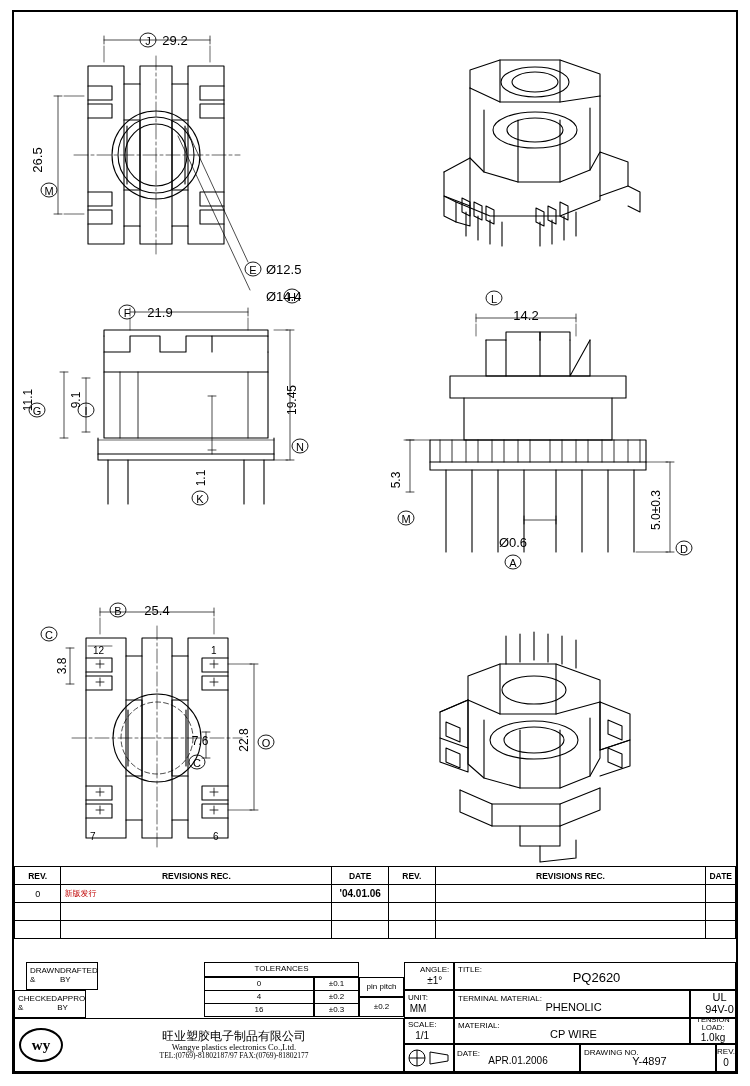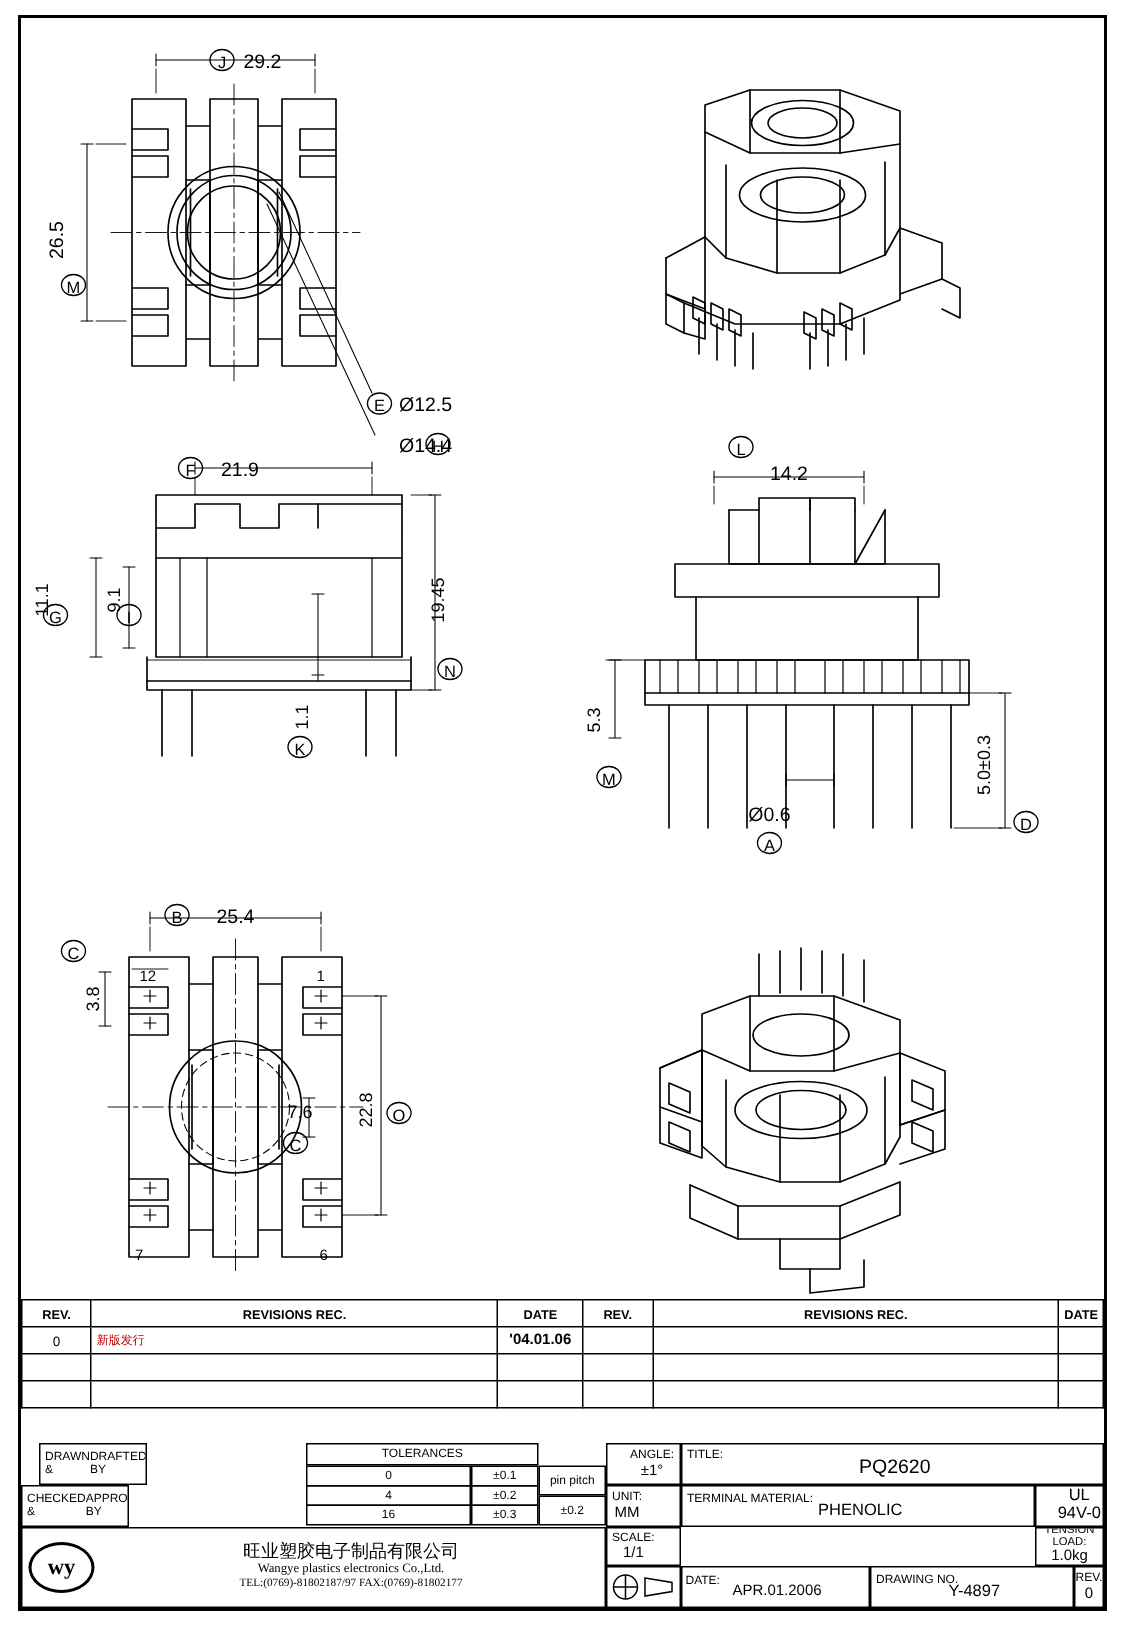--- a/index.html
+++ b/index.html
@@ -417,20 +417,26 @@
       <div style="width:100%">
         <div style="font-size:8px">TERMINAL MATERIAL:</div>
         <div style="text-align:center;font-size:11px;margin-top:-3px">PHENOLIC</div>
       </div>
     </div>
     <div style="position: absolute; left: 676px; top: 28px; width: 46px; height: 28px; border: 1px solid rgb(0, 0, 0); box-sizing: border-box; display: flex; align-items: flex-start; justify-content: center; font-size: 9px; padding-left: 13px; line-height: 1.1; overflow: hidden;">
       <div style="width:100%;text-align:center">
         <div style="font-size:11px">UL 94V-0</div>
       </div>
     </div>
+    <div style="position: absolute; left: 440px; top: 56px; width: 236px; height: 26px; border: 1px solid rgb(0, 0, 0); box-sizing: border-box; display: flex; align-items: center; justify-content: flex-start; font-size: 8px; padding-left: 3px; line-height: 1.1; overflow: hidden;">
+      <div style="width:100%">
+        <div style="font-size:8px">MATERIAL:</div>
+        <div style="text-align:center;font-size:11px;margin-top:-3px">CP WIRE</div>
+      </div>
+    </div>
     <div style="position: absolute; left: 676px; top: 56px; width: 46px; height: 26px; border: 1px solid rgb(0, 0, 0); box-sizing: border-box; display: flex; align-items: center; justify-content: center; font-size: 8px; padding-left: 0px; line-height: 1.1; overflow: hidden;">
       <div style="width:100%;text-align:center">
         <div style="font-size:7.5px">PIN TENSION LOAD:</div>
         <div style="font-size:10px">1.0kg MIN.</div>
       </div>
     </div>
     <div style="position: absolute; left: 390px; top: 82px; width: 50px; height: 28px; border: 1px solid rgb(0, 0, 0); box-sizing: border-box; display: flex; align-items: center; justify-content: center; font-size: 9px; padding-left: 0px; line-height: 1.1; overflow: hidden;">
       <svg width="46" height="20" viewBox="0 0 46 20">
         <g fill="none" stroke="#000" stroke-width="1">
           <circle cx="11" cy="10" r="8"></circle>
@@ -451,21 +457,21 @@
         <div style="text-align:center;font-size:11px;margin-top:-3px">Y-4897</div>
       </div>
     </div>
     <div style="position: absolute; left: 702px; top: 82px; width: 20px; height: 28px; border: 1px solid rgb(0, 0, 0); box-sizing: border-box; display: flex; align-items: center; justify-content: center; font-size: 8px; padding-left: 0px; line-height: 1.1; overflow: hidden;">
       <div style="width:100%;text-align:center">
         <div style="font-size:8px">REV.</div>
         <div style="font-size:10px">0</div>
       </div>
     </div>
     <div style="position: absolute; left: 0px; top: 56px; width: 390px; height: 54px; border: 1px solid rgb(0, 0, 0); box-sizing: border-box; display: flex; align-items: center; justify-content: flex-start; font-size: 8px; padding-left: 0px; line-height: 1.1; overflow: hidden;">
-      <div style="display:flex;gap:6px;width:100%;padding:0 4px">
+      <div style="display:flex;align-items:center;gap:6px;width:100%;padding:0 4px">
         <div style="width:40px;height:30px;border:2px solid #000;border-radius:50%;display:flex;align-items:center;justify-content:center;font-family:'Liberation Serif',serif;font-size:15px;font-weight:bold">wy</div>
         <div style="flex:1;text-align:center">
           <div style="font-size:12px;font-family:'DejaVu Sans',sans-serif">旺业塑胶电子制品有限公司</div>
           <div style="font-size:8.5px;font-family:'Liberation Serif',serif">Wangye plastics electronics Co.,Ltd.</div>
           <div style="font-size:7.5px;font-family:'Liberation Serif',serif">TEL:(0769)-81802187/97  FAX:(0769)-81802177</div>
         </div>
       </div>
     </div>
   </div>
 

